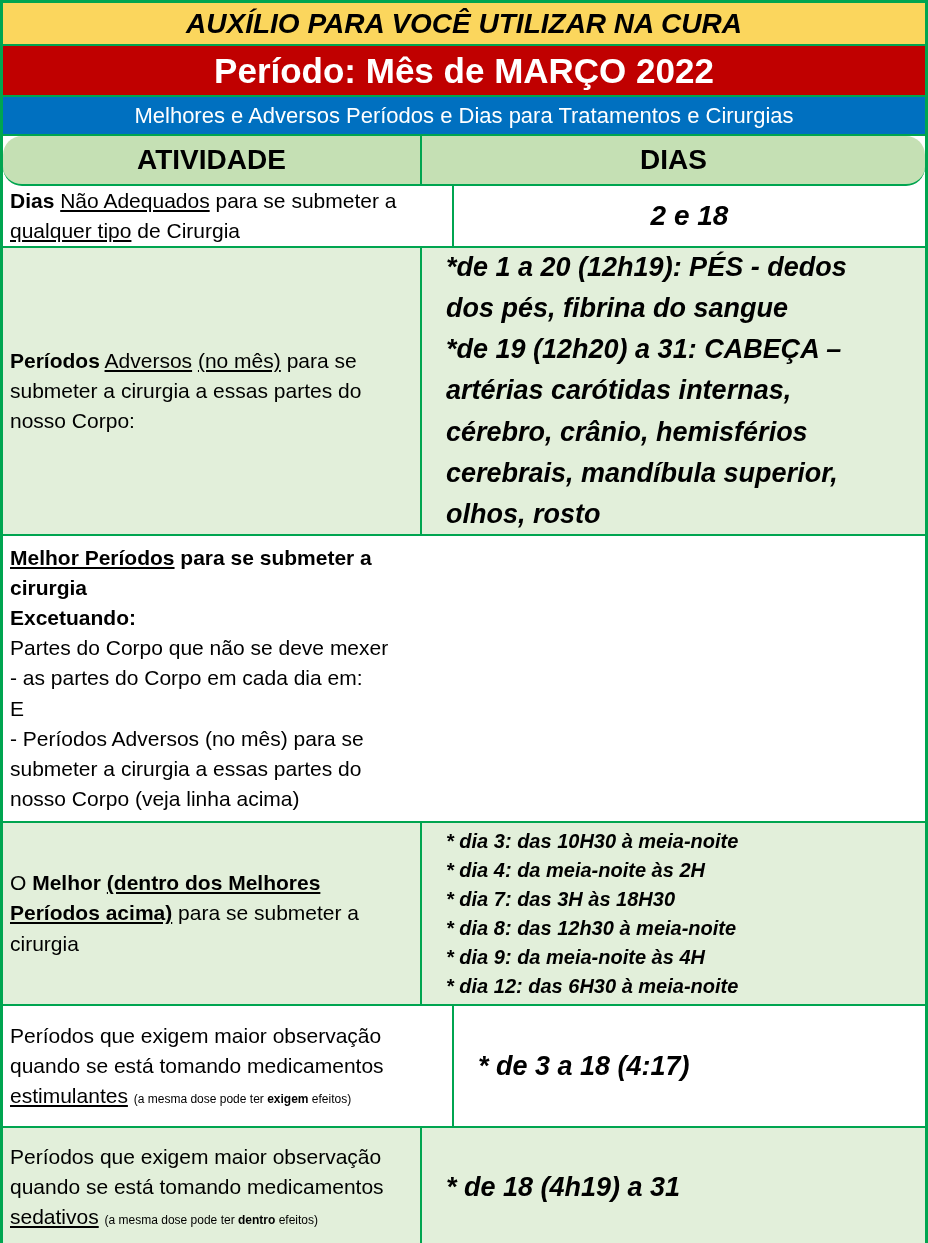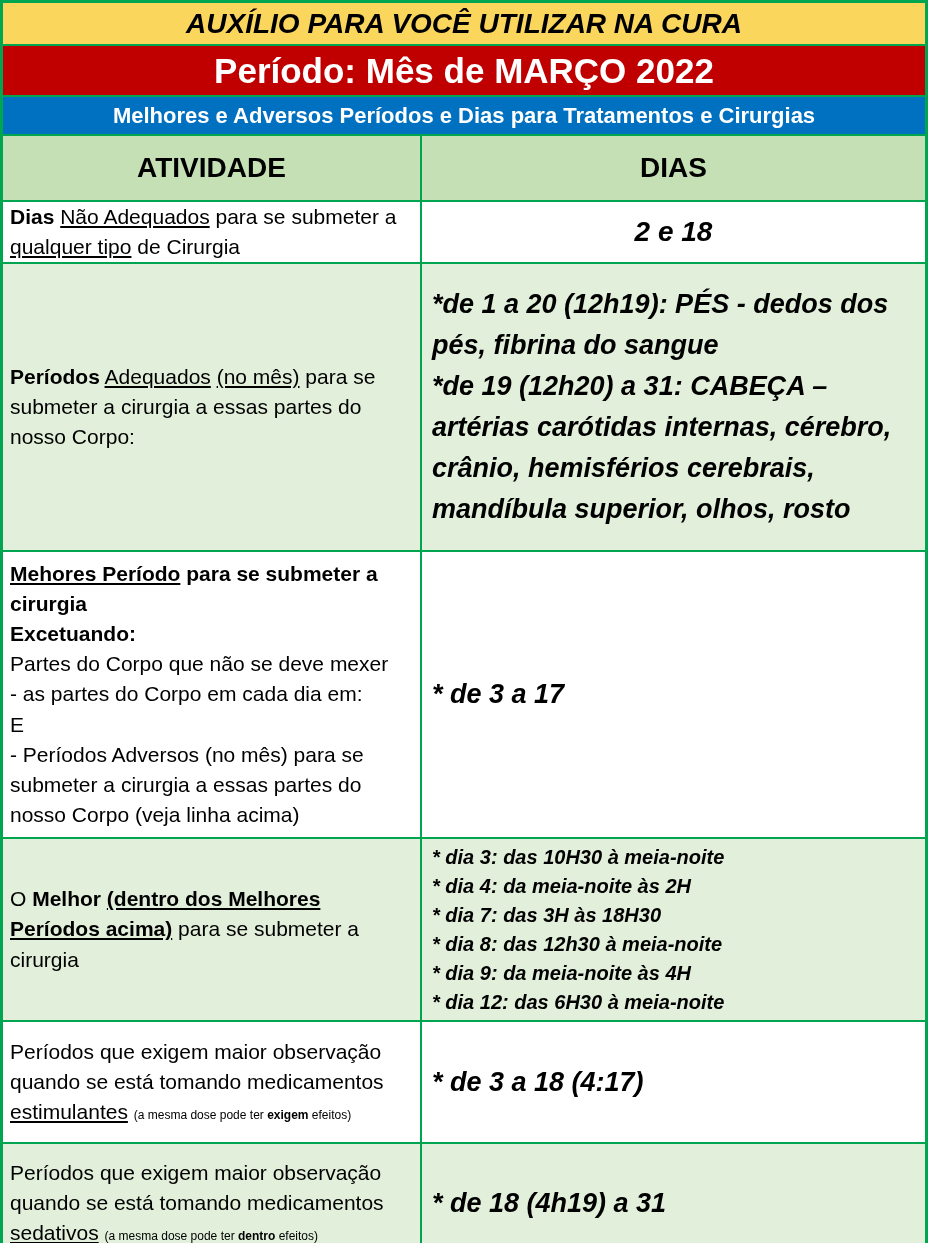--- a/index.html
+++ b/index.html
@@ -11,44 +11,44 @@
     font-family:"Liberation Sans","DejaVu Sans",sans-serif;
   }
   .band {
     flex:0 0 auto; box-sizing:border-box;
     display:flex; align-items:center; justify-content:center;
     border-bottom:2px solid var(--border-green,#00A550);
     text-align:center;
   }
   .band-yellow { height:43px; background:var(--banner-yellow,#FBD65D); font-size:28px; font-weight:bold; font-style:italic; }
   .band-red    { height:51px; background:var(--banner-red,#C00000); color:var(--text-white,#fff); font-size:35px; font-weight:bold; }
-  .band-blue   { height:39px; background:var(--banner-blue,#0070C0); color:var(--text-white,#fff); font-size:22px; font-weight:bold;align-items:center; }
+  .band-blue   { height:39px; background:var(--banner-blue,#0070C0); color:var(--text-white,#fff); font-size:22px; font-weight:normal;align-items:center; }
 
   .tr {
     display:grid; grid-template-columns:417px 1fr;
     box-sizing:border-box; border-bottom:2px solid var(--border-green,#00A550);
     flex:0 0 auto;
   }
-  .thead { height:66px; background:var(--header-green,#C5E0B4); }
+  .thead { height:50px; background:var(--header-green,#C5E0B4);border-radius:19px; }
   .th { display:flex; align-items:center; justify-content:center; font-size:28px; font-weight:bold; }
   .th + .th, .td.days { border-left:2px solid var(--border-green,#00A550); box-sizing:border-box; }
 
   .r0 { height:62px; }
   .r1 { height:288px; }
   .r2 { height:287px; }
   .r3 { height:183px; }
   .r4 { height:122px; }
   .r5 { height:118px; border-bottom:none; }
   .green { background:var(--row-green,#E2EFDA); }
-  .white { background:var(--row-white,#FFFFFF); }
+  .white { background:var(--row-white,#FFFFFF);gap:32px; }
 
   .td { display:flex; flex-direction:column; justify-content:center; overflow:hidden; }
   .td p { margin:0; }
   .act { padding:2px 7px; font-size:21px; line-height:1.43; }
-  .days { padding:2px 10px; font-weight:bold; font-style:italic; }
+  .days { padding:2px 24px; font-weight:bold; font-style:italic; }
   .r0 .days { font-size:28px; align-items:center; }
   .r1 .days { font-size:27px; line-height:1.52; }
   .r2 .days, .r4 .days, .r5 .days { font-size:27px; }
   .r3 .days { font-size:20px; line-height:1.45; }
 
   .b { font-weight:bold; }
   .u { text-decoration:underline; }
   .sm { font-size:12px; }
 </style>
 </head>
@@ -77,39 +77,36 @@
     <div class="td act">
       <p><span class="b">Dias</span><span> </span><span class="u">Não Adequados</span><span> para se submeter a </span><span class="u">qualquer tipo</span><span> de Cirurgia</span></p>
     </div>
     <div class="td days">
       <p>2 e 18</p>
     </div>
   </div>
 
   <div class="tr r1 green">
     <div class="td act">
-      <p><span class="b">Períodos</span><span> </span><span class="u">Adequados</span><span> </span><span class="u">(no mês)</span><span> para se submeter a cirurgia a essas partes do nosso Corpo:</span></p>
+      <p><span class="b">Períodos</span><span> </span><span class="u">Adversos</span><span> </span><span class="u">(no mês)</span><span> para se submeter a cirurgia a essas partes do nosso Corpo:</span></p>
     </div>
     <div class="td days">
       <p>*de 1 a 20 (12h19): PÉS - dedos dos pés, fibrina do sangue</p>
       <p>*de 19 (12h20) a 31: CABEÇA – artérias carótidas internas, cérebro, crânio, hemisférios cerebrais, mandíbula superior, olhos, rosto</p>
     </div>
   </div>
 
   <div class="tr r2 white">
     <div class="td act">
-      <p><span class="b u">Mehores Período</span><span class="b"> para se submeter a cirurgia</span></p>
+      <p><span class="b u">Melhor Períodos</span><span class="b"> para se submeter a cirurgia</span></p>
       <p><span class="b">Excetuando:</span></p>
       <p><span>Partes do Corpo que não se deve mexer</span></p>
       <p><span>- as partes do Corpo em cada dia em:</span></p>
       <p><span>E</span></p>
       <p><span>- Períodos Adversos (no mês) para se submeter a cirurgia a essas partes do nosso Corpo (veja linha acima)</span></p>
-    </div>
-    <div class="td days">
-      <p>* de 3 a 17</p>
     </div>
   </div>
 
   <div class="tr r3 green">
     <div class="td act">
       <p><span>O </span><span class="b">Melhor </span><span class="b u">(dentro dos Melhores Períodos acima)</span><span> para se submeter a cirurgia</span></p>
     </div>
     <div class="td days">
       <p>* dia 3: das 10H30 à meia-noite</p>
       <p>* dia 4: da meia-noite às 2H</p>

